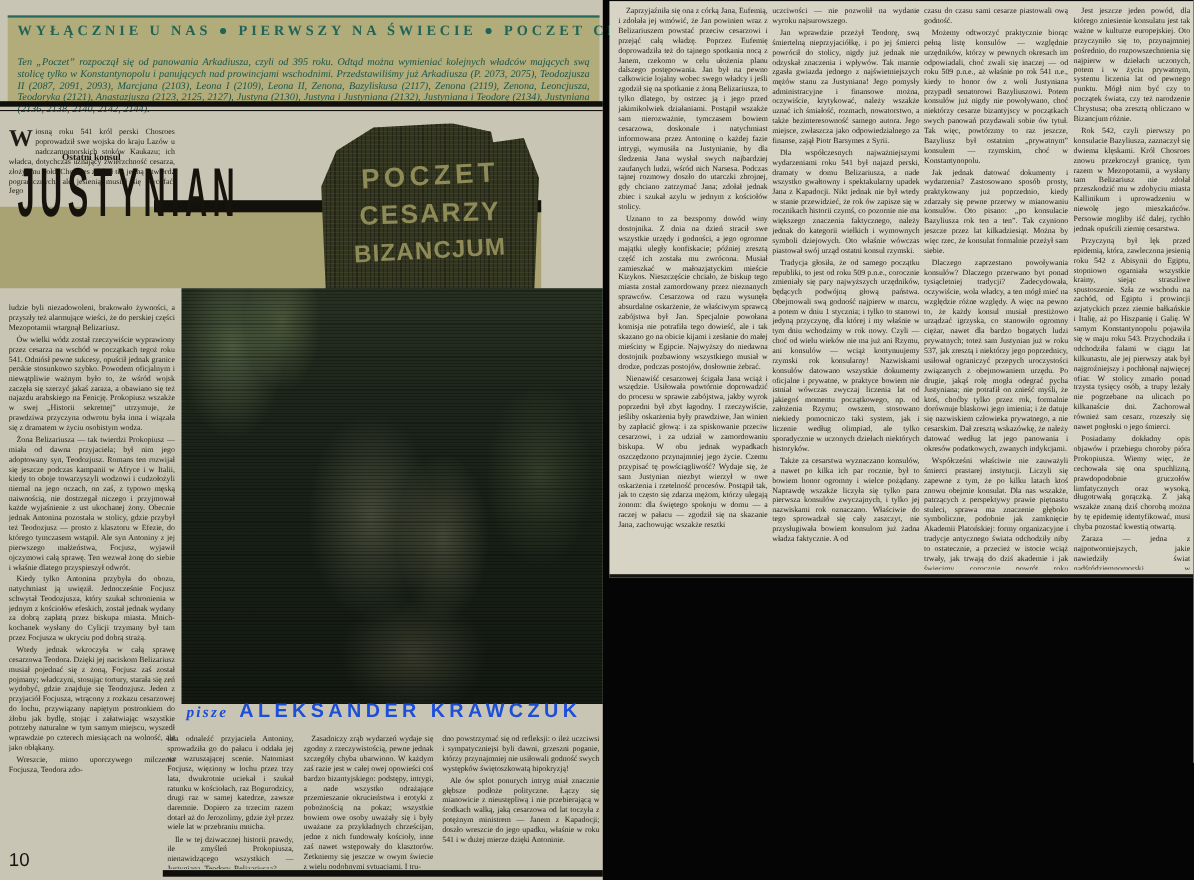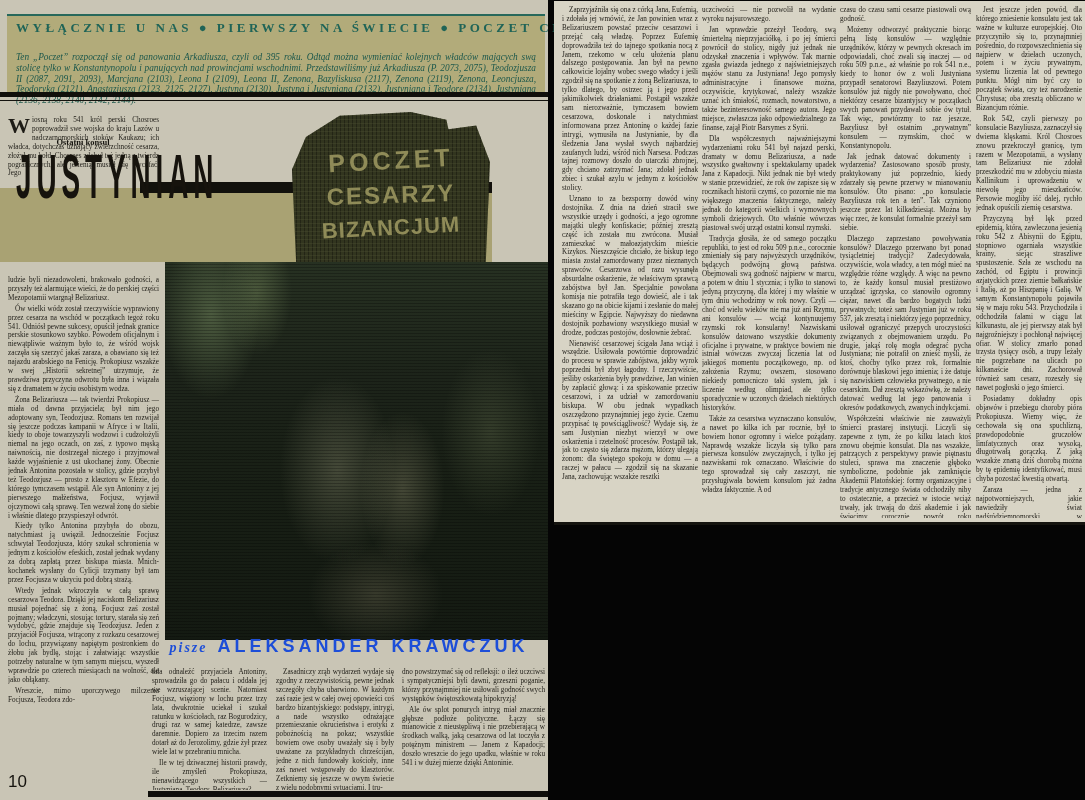--- a/index.html
+++ b/index.html
@@ -138,21 +138,21 @@
 
   <div class="mosaic-emblem">
     <div class="l1">POCZET</div>
     <div class="l2">CESARZY</div>
     <div class="l3">BIZANCJUM</div>
   </div>
 
   <div class="illustration"></div>
 
   <div class="textcol col1-rest cont">
-      <p>ludzie byli niezadowoleni, brakowało godności, a przyszły też alarmujące wieści, że do perskiej części Mezopotamii wtargnął Belizariusz.</p>
+      <p>ludzie byli niezadowoleni, brakowało żywności, a przyszły też alarmujące wieści, że do perskiej części Mezopotamii wtargnął Belizariusz.</p>
       <p>Ów wielki wódz został rzeczywiście wyprawiony przez cesarza na wschód w początkach tegoż roku 541. Odniósł pewne sukcesy, opuścił jednak granice perskie stosunkowo szybko. Powodem oficjalnym i niewątpliwie ważnym było to, że wśród wojsk zaczęła się szerzyć jakaś zaraza, a obawiano się też najazdu arabskiego na Fenicję. Prokopiusz wszakże w swej „Historii sekretnej” utrzymuje, że prawdziwa przyczyna odwrotu była inna i wiązała się z dramatem w życiu osobistym wodza.</p>
       <p>Żona Belizariusza — tak twierdzi Prokopiusz — miała od dawna przyjaciela; był nim jego adoptowany syn, Teodozjusz. Romans ten rozwijał się jeszcze podczas kampanii w Afryce i w Italii, kiedy to oboje towarzyszyli wodzowi i cudzołożyli niemal na jego oczach, on zaś, z typowo męską naiwnością, nie dostrzegał niczego i przyjmował każde wyjaśnienie z ust ukochanej żony. Obecnie jednak Antonina pozostała w stolicy, gdzie przybył też Teodozjusz — prosto z klasztoru w Efezie, do którego tymczasem wstąpił. Ale syn Antoniny z jej pierwszego małżeństwa, Focjusz, wyjawił ojczymowi całą sprawę. Ten wezwał żonę do siebie i właśnie dlatego przyspieszył odwrót.</p>
       <p>Kiedy tylko Antonina przybyła do obozu, natychmiast ją uwięził. Jednocześnie Focjusz schwytał Teodozjusza, który szukał schronienia w jednym z kościołów efeskich, został jednak wydany za dobrą zapłatą przez biskupa miasta. Mnich-kochanek wysłany do Cylicji trzymany był tam przez Focjusza w ukryciu pod dobrą strażą.</p>
       <p>Wtedy jednak wkroczyła w całą sprawę cesarzowa Teodora. Dzięki jej naciskom Belizariusz musiał pojednać się z żoną, Focjusz zaś został pojmany; władczyni, stosując tortury, starała się zeń wydobyć, gdzie znajduje się Teodozjusz. Jeden z przyjaciół Focjusza, wtrącony z rozkazu cesarzowej do lochu, przywiązany napiętym postronkiem do żłobu jak bydlę, stojąc i załatwiając wszystkie potrzeby naturalne w tym samym miejscu, wyszedł wprawdzie po czterech miesiącach na wolność, ale jako obłąkany.</p>
       <p>Wreszcie, mimo uporczywego milczenia Focjusza, Teodora zdo-</p>
     </div>
 
   <div class="byline">
     <span class="prefix">pisze</span><span class="name">ALEKSANDER KRAWCZUK</span>
   </div>

